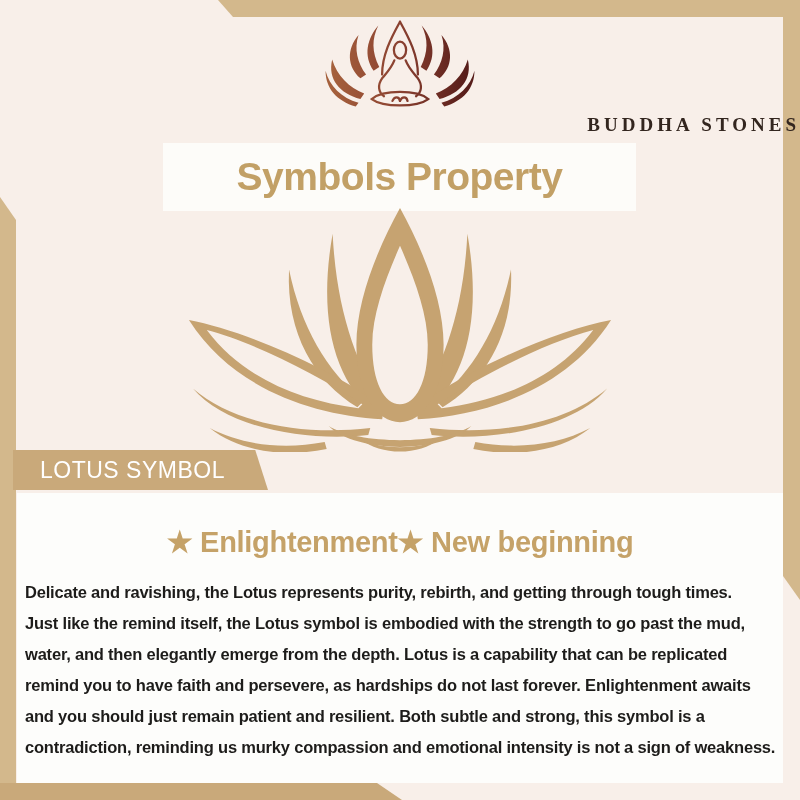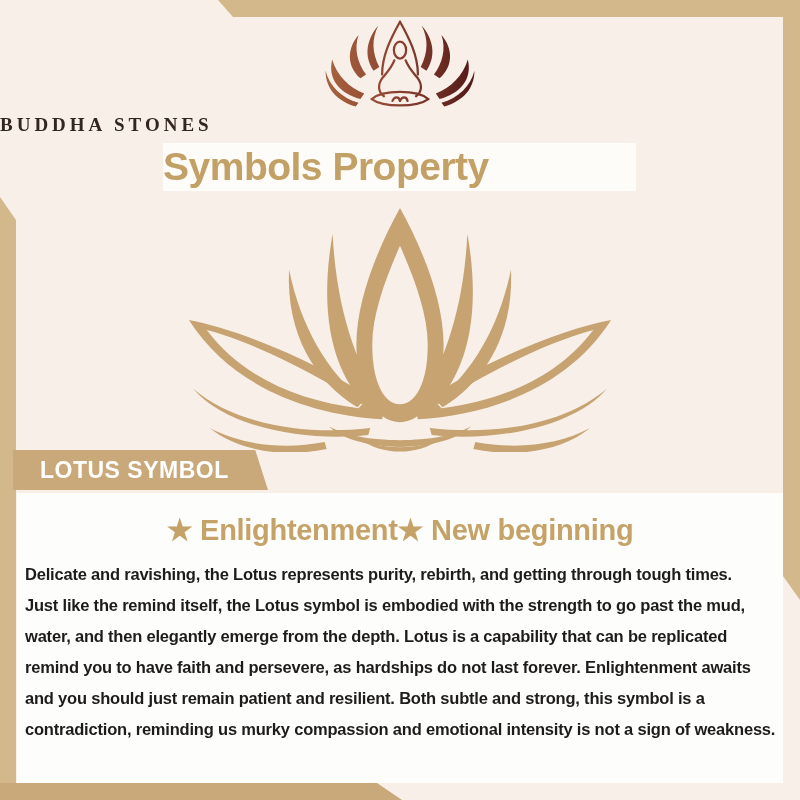--- a/index.html
+++ b/index.html
@@ -30,41 +30,41 @@
   .left-bar{position:absolute;left:0;top:197px;width:16px;height:603px;
     background:var(--frame);
     clip-path:polygon(0 0,100% 23px,100% 100%,0 100%);}
   .bottom-band{position:absolute;left:0;top:783px;width:402px;height:17px;
     background:var(--banner);
     clip-path:polygon(0 0,377px 0,100% 100%,0 100%);}
   
   .logo{position:absolute;left:320px;top:18px;width:160px;height:98px;}
   .logo .ln{fill:none;stroke:url(#logograd);stroke-width:2.4;stroke-linecap:round;}
   .logo .pt{fill:url(#logograd);stroke:none;}
-  .brand-name{position:absolute;left:0;top:114px;width:100%;text-align:left;
+  .brand-name{position:absolute;left:0;top:114px;width:100%;text-align:right;
     font-family:"Liberation Serif",serif;font-size:19px;font-weight:600;
     letter-spacing:4px;color:var(--brandtext);}
   
-  .title-band{position:absolute;left:163px;top:143px;width:473px;height:48px;
-    background:var(--band);display:flex;align-items:center;}
+  .title-band{position:absolute;left:163px;top:143px;width:473px;height:68px;
+    background:var(--band);display:flex;align-items:center;justify-content:center;}
   .title-text{font-size:39px;font-weight:700;color:var(--gold);letter-spacing:-0.5px;}
   
   .lotus{position:absolute;left:182px;top:204px;width:436px;height:248px;}
   .lotus path{fill:var(--lotus);}
   
   .section-banner{position:absolute;left:13px;top:450px;width:255px;height:40px;
     background:var(--banner);clip-path:polygon(0 0,95% 0,100% 100%,0 100%);
     display:flex;align-items:center;padding-left:27px;box-sizing:border-box;}
-  .banner-label{color:#ffffff;font-size:23px;font-weight:700;letter-spacing:0.5px;}
+  .banner-label{color:#ffffff;font-size:23px;font-weight:400;letter-spacing:0.5px;}
   
   .content-panel{position:absolute;left:17px;top:493px;width:766px;height:290px;
     background:var(--panel);overflow:hidden;}
-  .content-heading{margin:0;padding-top:20px;text-align:center;
+  .content-heading{margin:12px;padding-top:20px;text-align:center;
     font-size:29px;font-weight:700;color:var(--gold2);letter-spacing:-0.3px;}
-  .body-lines{position:absolute;left:8px;top:66px;width:756px;}
+  .body-lines{position:absolute;left:8px;top:84px;width:756px;}
   .body-line{white-space:nowrap;font-size:16.5px;font-weight:700;
     color:var(--text);line-height:31px;letter-spacing:-0.2px;}
 </style>
 </head>
 <body>
 
 <div class="stage">
 
   <div class="top-band"></div>
   <div class="right-bar"></div>

